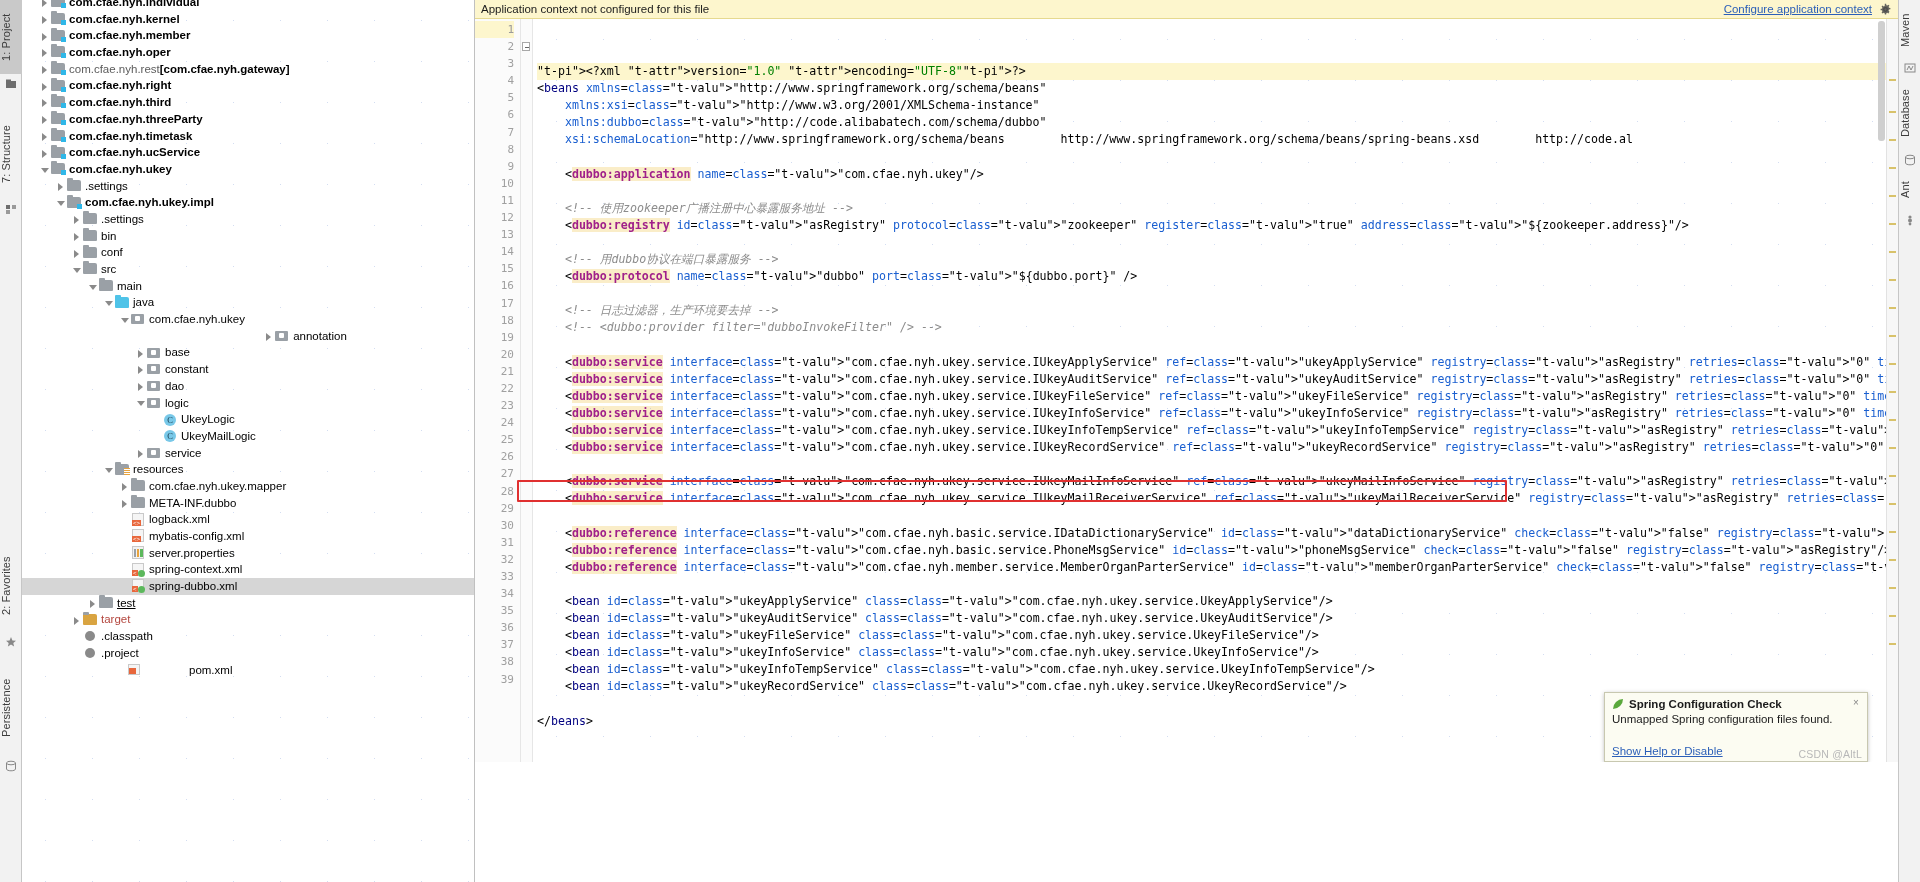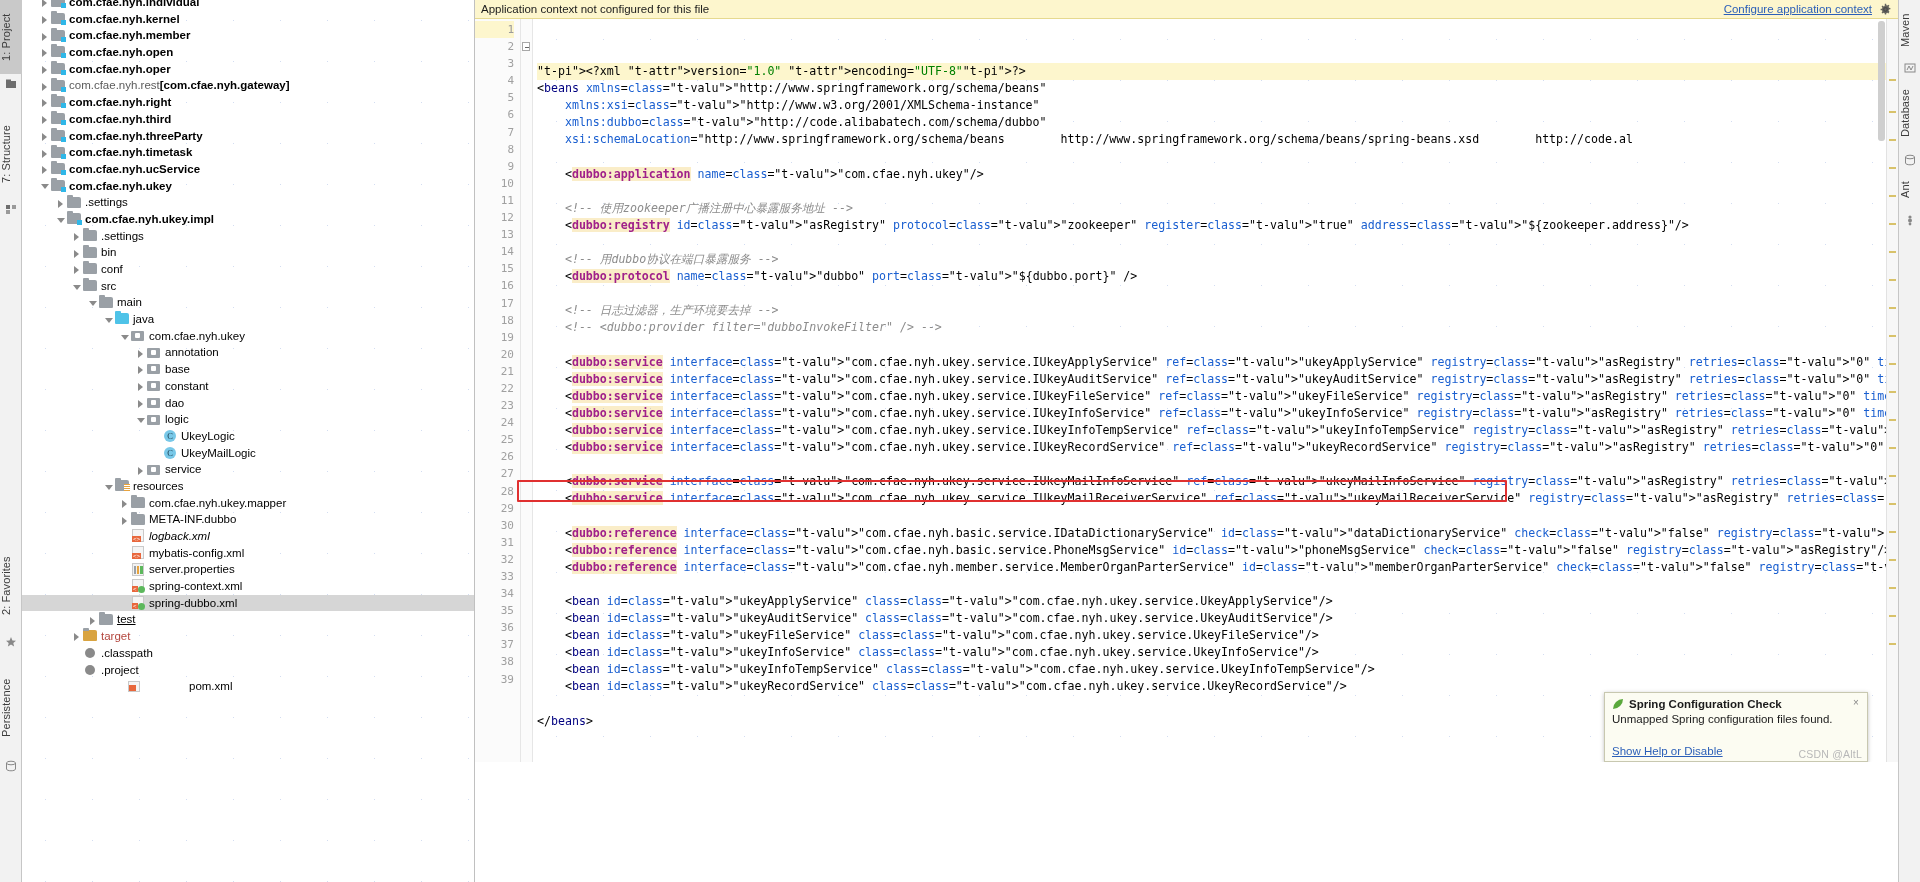--- a/index.html
+++ b/index.html
@@ -366,27 +366,20 @@
           <span class="ico">
             <span class="f-mod"></span>
           </span>
           <span class="lbl bold">com.cfae.nyh.member</span>
         </div>
         <div class="row" style="padding-left: 18px;">
           <span class="arrow r"></span>
           <span class="ico">
             <span class="f-mod"></span>
           </span>
-          <span class="lbl bold">com.cfae.nyh.open</span>
-        </div>
-        <div class="row" style="padding-left: 18px;">
-          <span class="arrow r"></span>
-          <span class="ico">
-            <span class="f-mod"></span>
-          </span>
           <span class="lbl bold">com.cfae.nyh.oper</span>
         </div>
         <div class="row" style="padding-left: 18px;">
           <span class="arrow r"></span>
           <span class="ico">
             <span class="f-mod"></span>
           </span>
           <span class="lbl grey">com.cfae.nyh.rest</span>
           <span class="lbl bold"> [com.cfae.nyh.gateway]</span>
         </div>
@@ -488,21 +481,21 @@
           </span>
           <span class="lbl">java</span>
         </div>
         <div class="row" style="padding-left: 98px;">
           <span class="arrow d"></span>
           <span class="ico">
             <span class="f-pkg"></span>
           </span>
           <span class="lbl">com.cfae.nyh.ukey</span>
         </div>
-        <div class="row" style="padding-left: 114px;">
+        <div class="row" style="padding-left: 114px; justify-content: center;">
           <span class="arrow r"></span>
           <span class="ico">
             <span class="f-pkg"></span>
           </span>
           <span class="lbl">annotation</span>
         </div>
         <div class="row" style="padding-left: 114px;">
           <span class="arrow r"></span>
           <span class="ico">
             <span class="f-pkg"></span>
@@ -565,21 +558,21 @@
           </span>
           <span class="lbl">com.cfae.nyh.ukey.mapper</span>
         </div>
         <div class="row" style="padding-left: 98px;">
           <span class="arrow r"></span>
           <span class="ico">
             <span class="f-plain"></span>
           </span>
           <span class="lbl">META-INF.dubbo</span>
         </div>
-        <div class="row" style="padding-left: 98px; font-style: italic;">
+        <div class="row" style="padding-left: 98px;">
           <span class="arrow"></span>
           <span class="ico">
             <span class="x-xml"></span>
           </span>
           <span class="lbl">logback.xml</span>
         </div>
         <div class="row" style="padding-left: 98px;">
           <span class="arrow"></span>
           <span class="ico">
             <span class="x-xml"></span>

